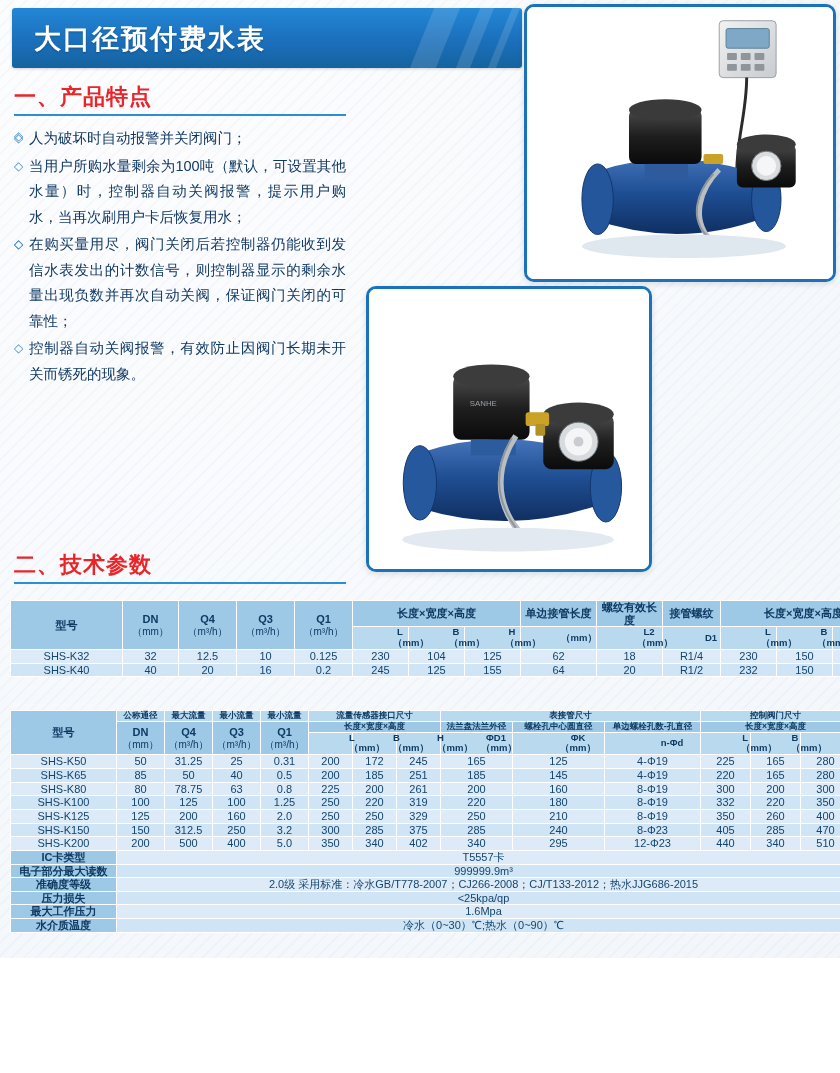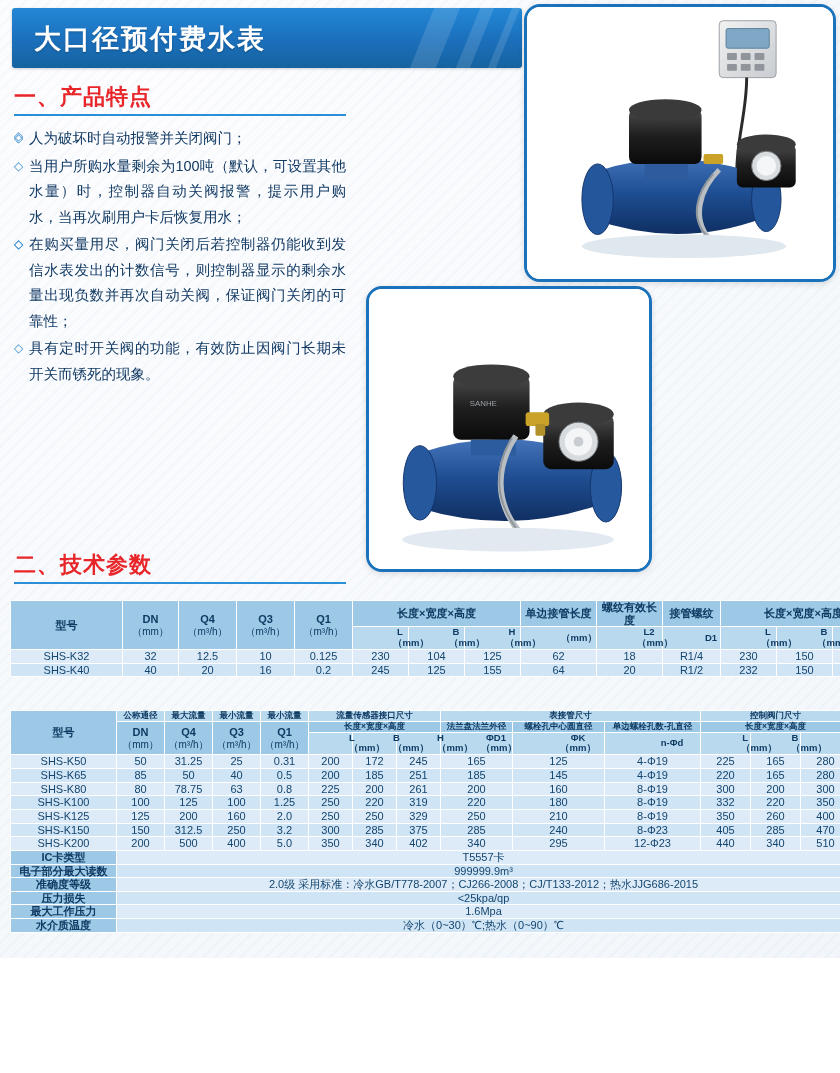--- a/index.html
+++ b/index.html
@@ -93,21 +93,21 @@
     color: #3b8ed0;
     font-size: 12px;
     line-height: 25.5px;
   }
 
   
   .photo {
     position: absolute;
     background: #ffffff;
     border: 3px solid #1a72bb;
-    border-radius: 16px;
+    border-radius: 10px;
     overflow: hidden;
     box-shadow: 0 2px 6px rgba(0,0,0,0.12);
   }
   #photo1 { left: 524px; top: 4px; width: 312px; height: 278px; }
   #photo2 { left: 366px; top: 286px; width: 286px; height: 286px; }
   .photo-inner { position: absolute; inset: 0; }
 
   
   table {
     border-collapse: collapse;
@@ -164,21 +164,21 @@
     </div>
     <div class="feature-item">
       <span class="bullet">◇</span>
     </div>
     <div class="feature-item">
       <span class="bullet">◇</span>
       <span>在购买量用尽，阀门关闭后若控制器仍能收到发信水表发出的计数信号，则控制器显示的剩余水量出现负数并再次自动关阀，保证阀门关闭的可靠性；</span>
     </div>
     <div class="feature-item">
       <span class="bullet">◇</span>
-      <span>具有定时开关阀的功能，有效防止因阀门长期未开关而锈死的现象。</span>
+      <span>控制器自动关阀报警，有效防止因阀门长期未开关而锈死的现象。</span>
     </div>
   </div>
 
   <div class="photo" id="photo1">
     <svg class="photo-inner" viewBox="0 0 312 278" preserveAspectRatio="xMidYMid slice">
       <defs>
         <linearGradient id="bodyB" x1="0" y1="0" x2="0" y2="1">
           <stop offset="0%" stop-color="#3f6fb5"></stop>
             <stop offset="45%" stop-color="#1e4e93"></stop>
             <stop offset="100%" stop-color="#0f2f63"></stop>

